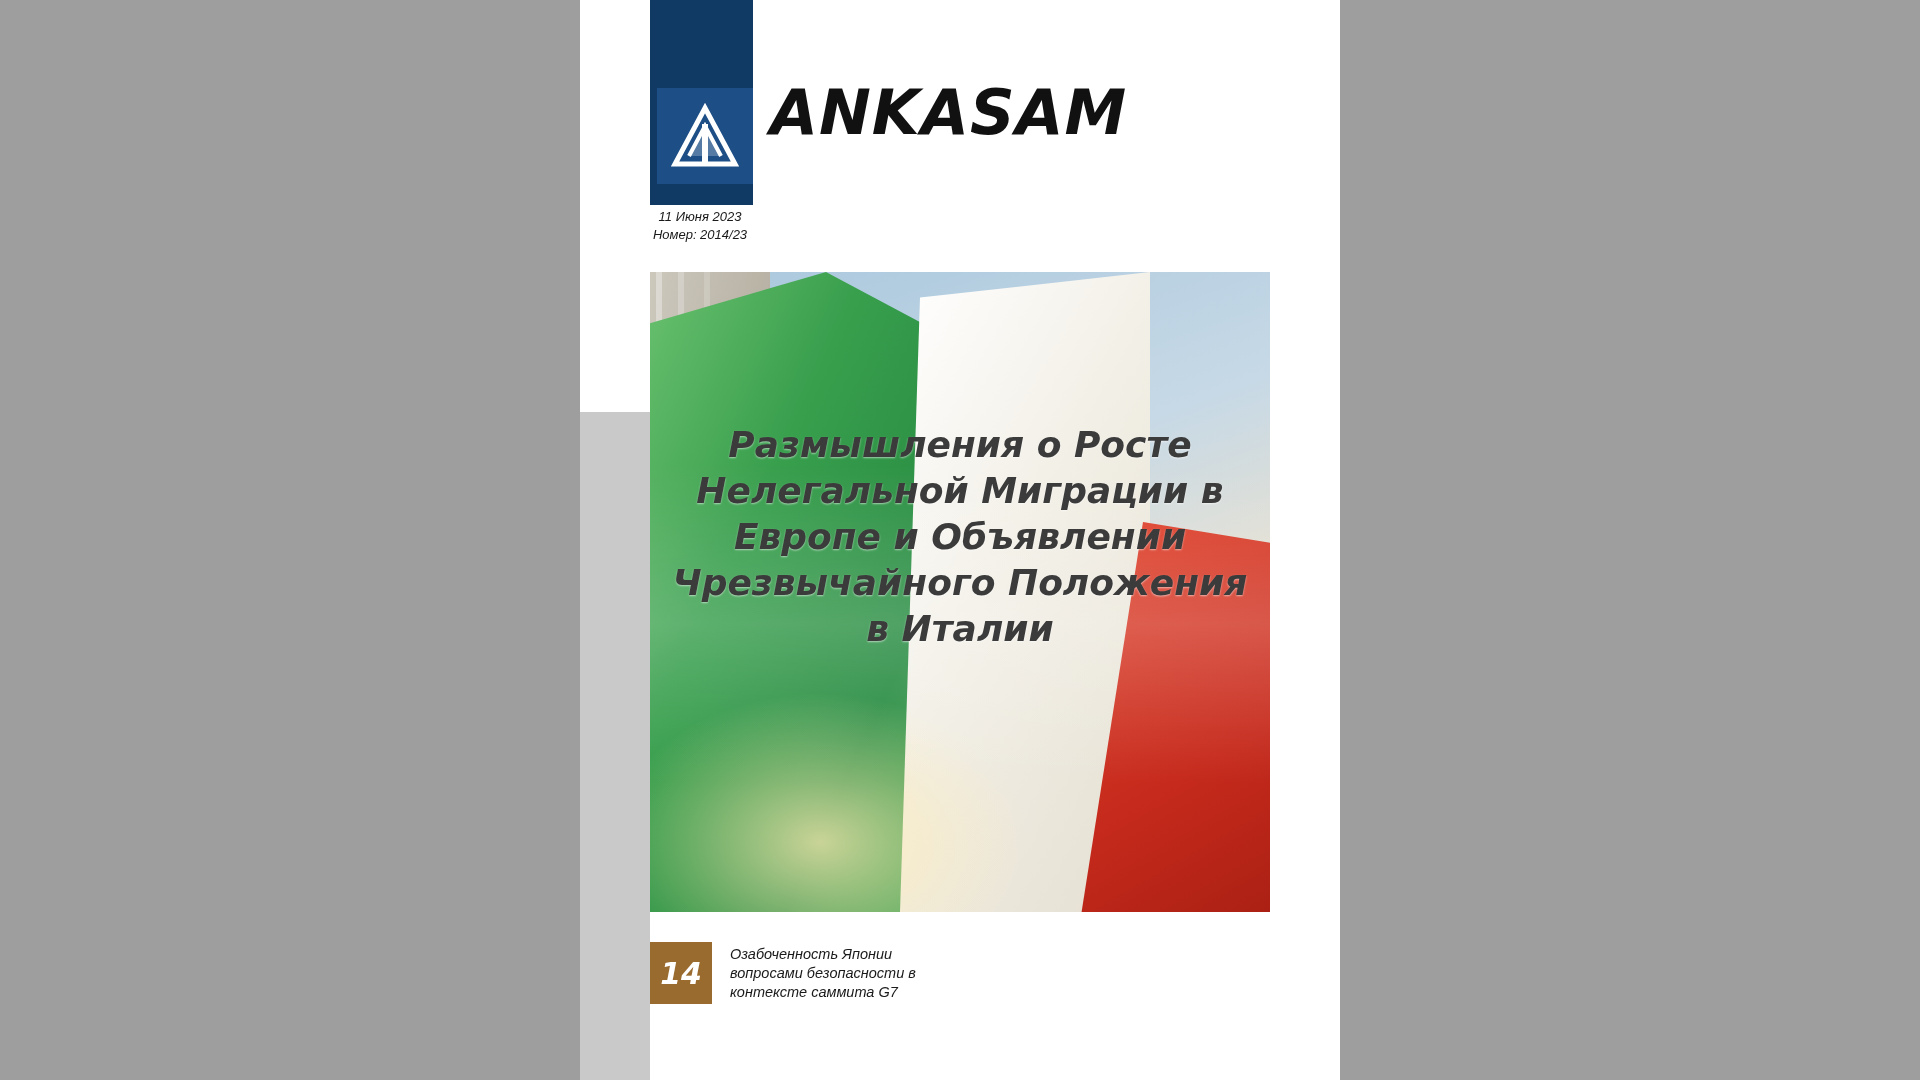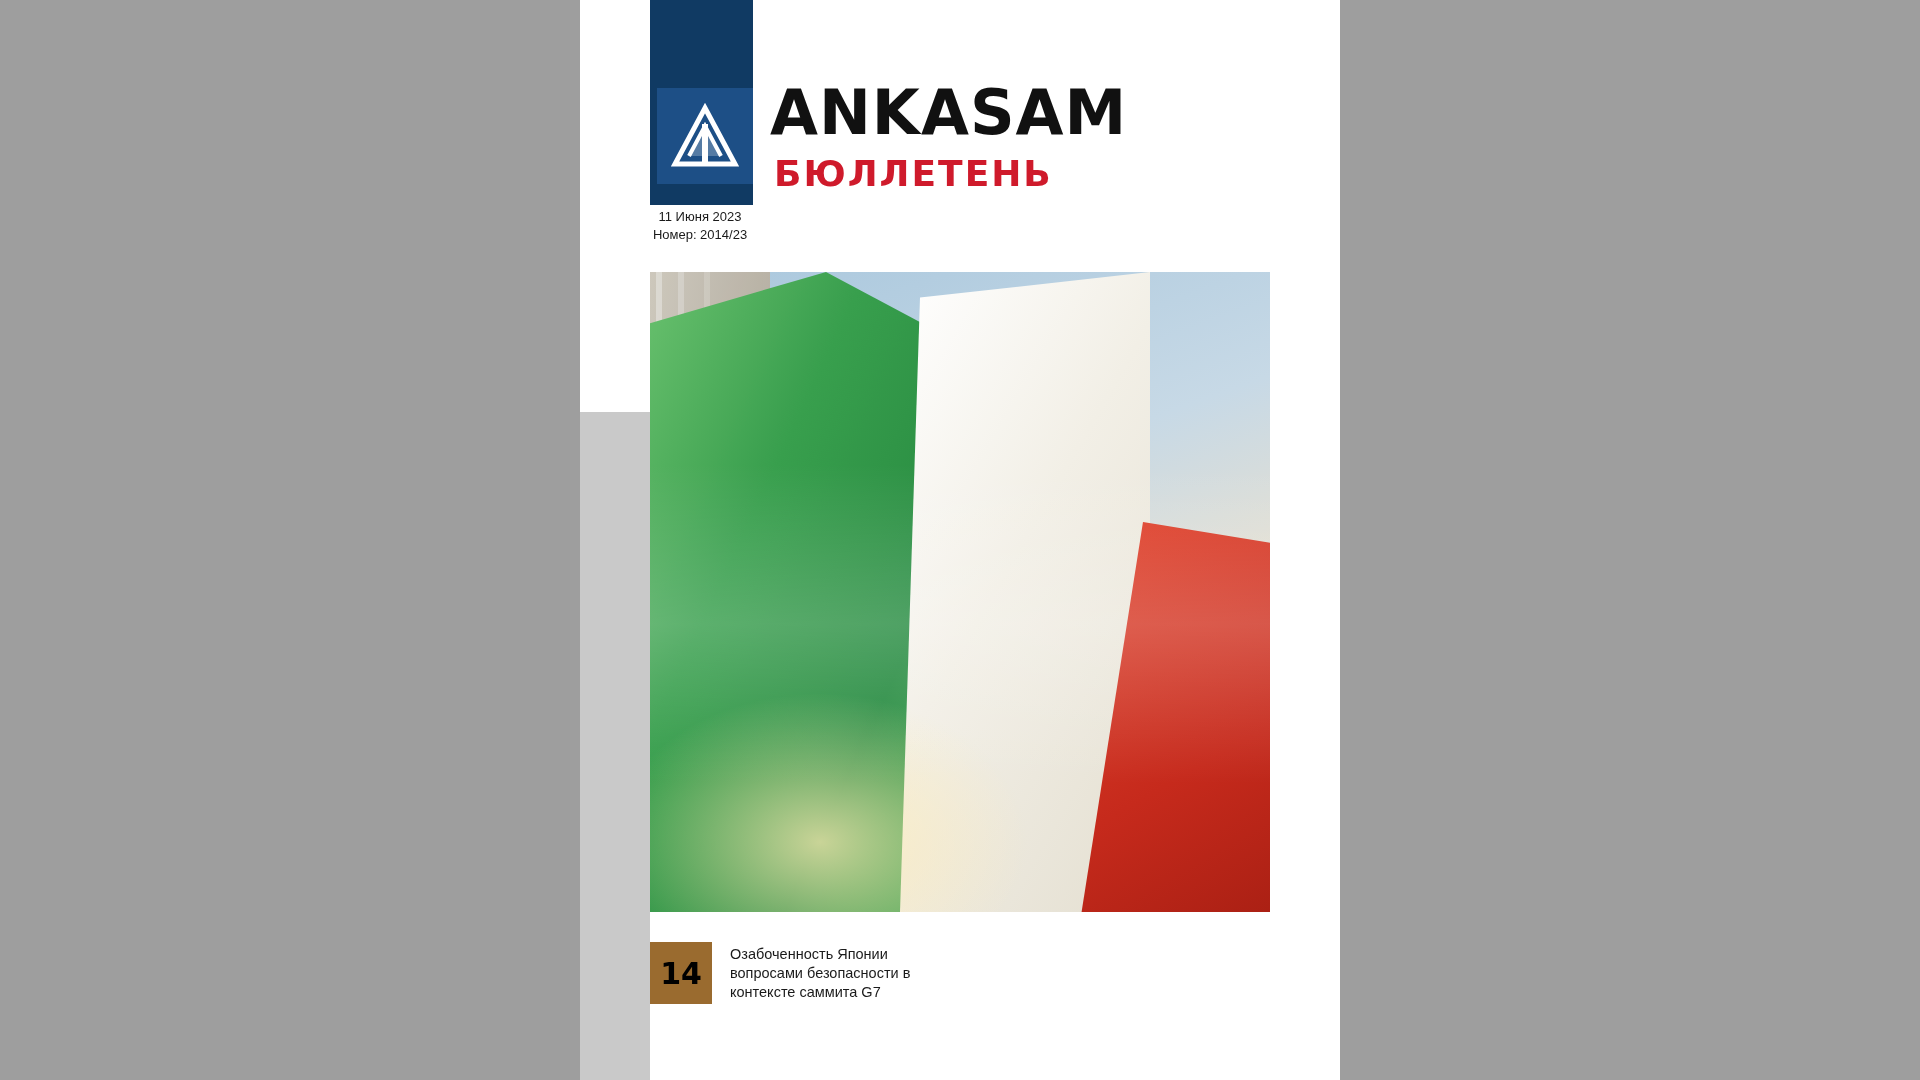--- a/index.html
+++ b/index.html
@@ -30,20 +30,21 @@
   }
 
   
   .page {
     position: absolute;
     left: 650px;
     top: 0;
     width: 690px;
     height: 1080px;
     background: #ffffff;
+    font-style: italic;
   }
 
   
   .page-bleed-left {
     position: absolute;
     left: 580px;
     top: 0;
     width: 70px;
     height: 412px;
     background: #ffffff;
@@ -218,21 +219,21 @@
     display: flex;
     align-items: stretch;
     width: 312px;
   }
 
   .hl-number {
     width: 62px;
     min-width: 62px;
     height: 62px;
     background: #9a6b2f;
-    color: #000000;
+    color: #ffffff;
     font-family: "DejaVu Sans", sans-serif;
     font-weight: 700;
     font-size: 30px;
     display: flex;
     align-items: center;
     justify-content: center;
   }
 
   .hl-text {
     padding-left: 18px;
@@ -260,40 +261,40 @@
             <polygon points="36,8 66,64 6,64" fill="none" stroke="#ffffff" stroke-width="5"></polygon>
             <polygon points="36,22 52,56 20,56" fill="#ffffff" opacity="0.25"></polygon>
             <rect x="33" y="24" width="6" height="40" fill="#ffffff"></rect>
             <path d="M20 56 L36 26 L52 56" fill="none" stroke="#ffffff" stroke-width="4"></path>
           </svg>
         </div>
       </div>
 
       <div class="brand">
         <div class="brand-name">ANKASAM</div>
-        <div class="brand-sub">БЮЛЛЕТЕНЬ</div>
       </div>
 
       <div class="issue-meta">
         <div>11 Июня 2023</div>
         <div>Номер: 2014/23</div>
       </div>
 
     </div>
 
     <div class="cover">
       <div class="cover-art">
         <div class="cv-sky"></div>
         <div class="cv-building"></div>
         <div class="cv-green"></div>
         <div class="cv-white"></div>
         <div class="cv-red"></div>
         <div class="cv-glow"></div>
         <div class="cv-shade"></div>
       </div>
+      <div class="cover-title">Размышления о Росте Нелегальной Миграции в Европе и Объявлении Чрезвычайного Положения в Италии</div>
     </div>
 
     <div class="highlights">
 
       <div class="highlight">
         <div class="hl-number">14</div>
         <div class="hl-text">Озабоченность Японии вопросами безопасности в контексте саммита G7</div>
       </div>
 
 

